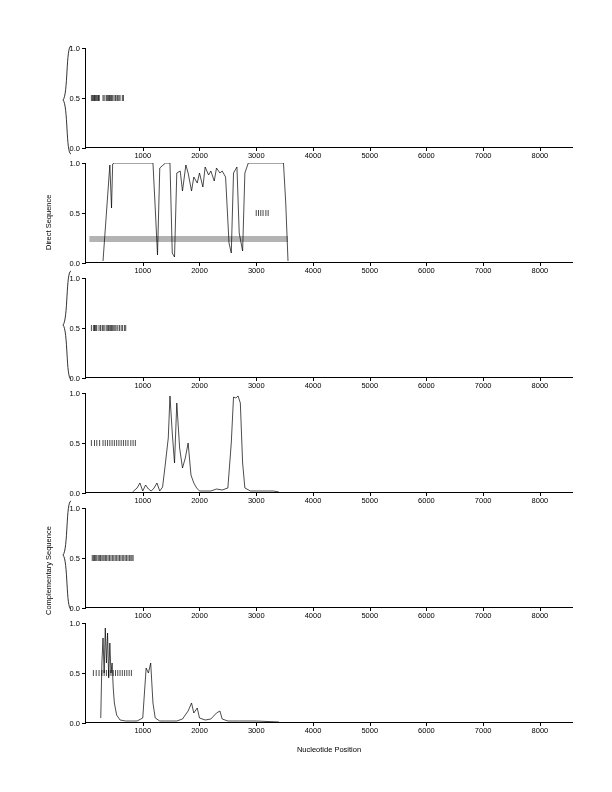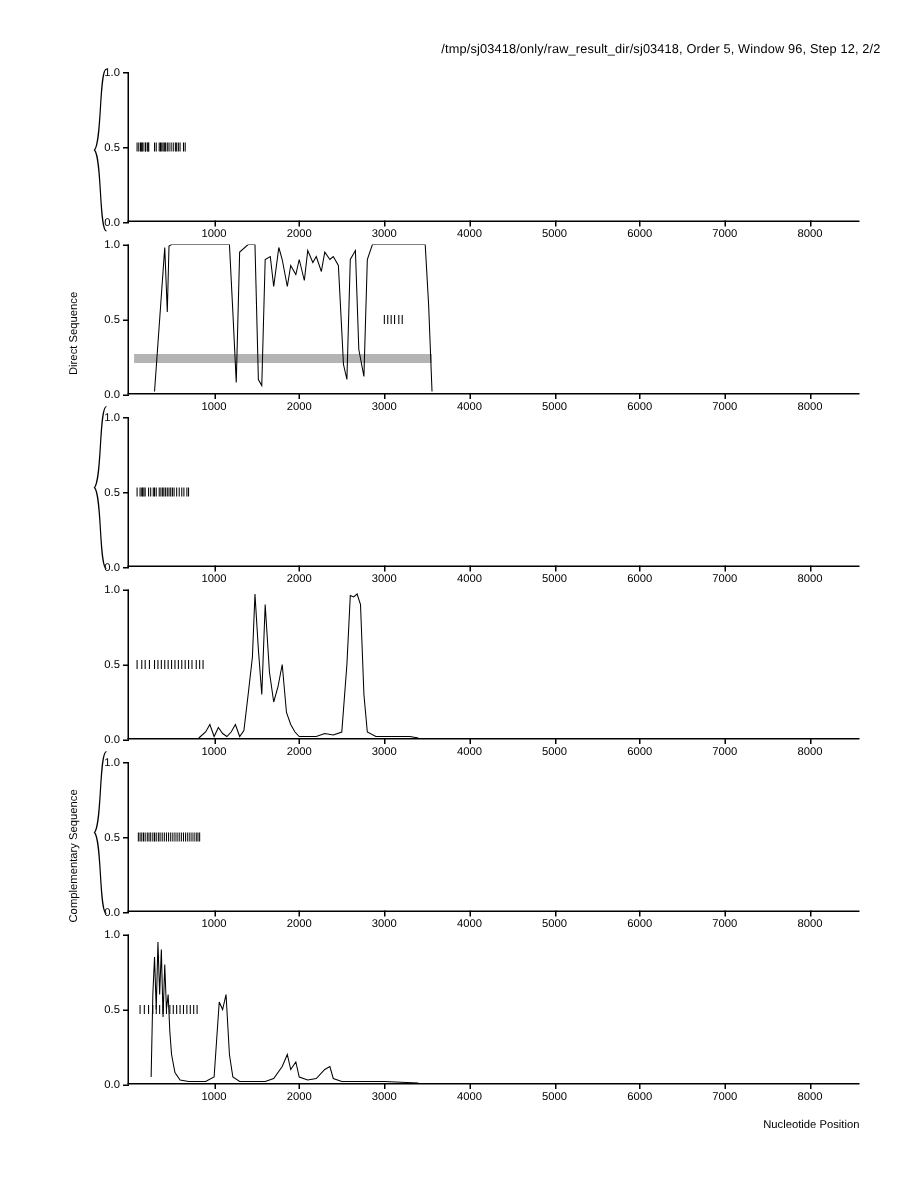--- a/index.html
+++ b/index.html
@@ -73,21 +73,21 @@
     top: 100%;
     margin-top: 4px;
     transform: translateX(-50%);
     font-size: 7.5px;
     white-space: nowrap;
   }
   .xaxis-title {
     position: absolute;
     left: 85px;
     width: 488px;
-    text-align: right;
+    text-align: center;
     font-size: 7.5px;
     top: 745px;
   }
   
   .ylabel-rot {
     position: absolute;
     font-size: 7.5px;
     transform-origin: 0 0;
     transform: rotate(-90deg);
     white-space: nowrap;
@@ -97,21 +97,20 @@
     width: 10px;
     font-size: 7.5px;
   }
   .brace svg { display: block; }
 </style>
 </head>
 <body>
 
 <div id="page">
 
-  <div class="title">/tmp/sj03418/only/raw_result_dir/sj03418, Order 5, Window 96, Step 12, 2/2</div>
 
   <div class="ylabel-rot" style="left:44px; top:250px;">Direct Sequence</div>
   <div class="ylabel-rot" style="left:44px; top:615px;">Complementary Sequence</div>
 
   <div class="brace" style="left:62px; top:45px; height:110px;">
     <svg width="10" height="110" viewBox="0 0 10 110">
         <path d="M9 1 C4 1 6 50 1 55 C6 60 4 109 9 109" fill="none" stroke="#000" stroke-width="0.8"></path>
       </svg>
   </div>
   <div class="brace" style="left:62px; top:270px; height:110px;">

